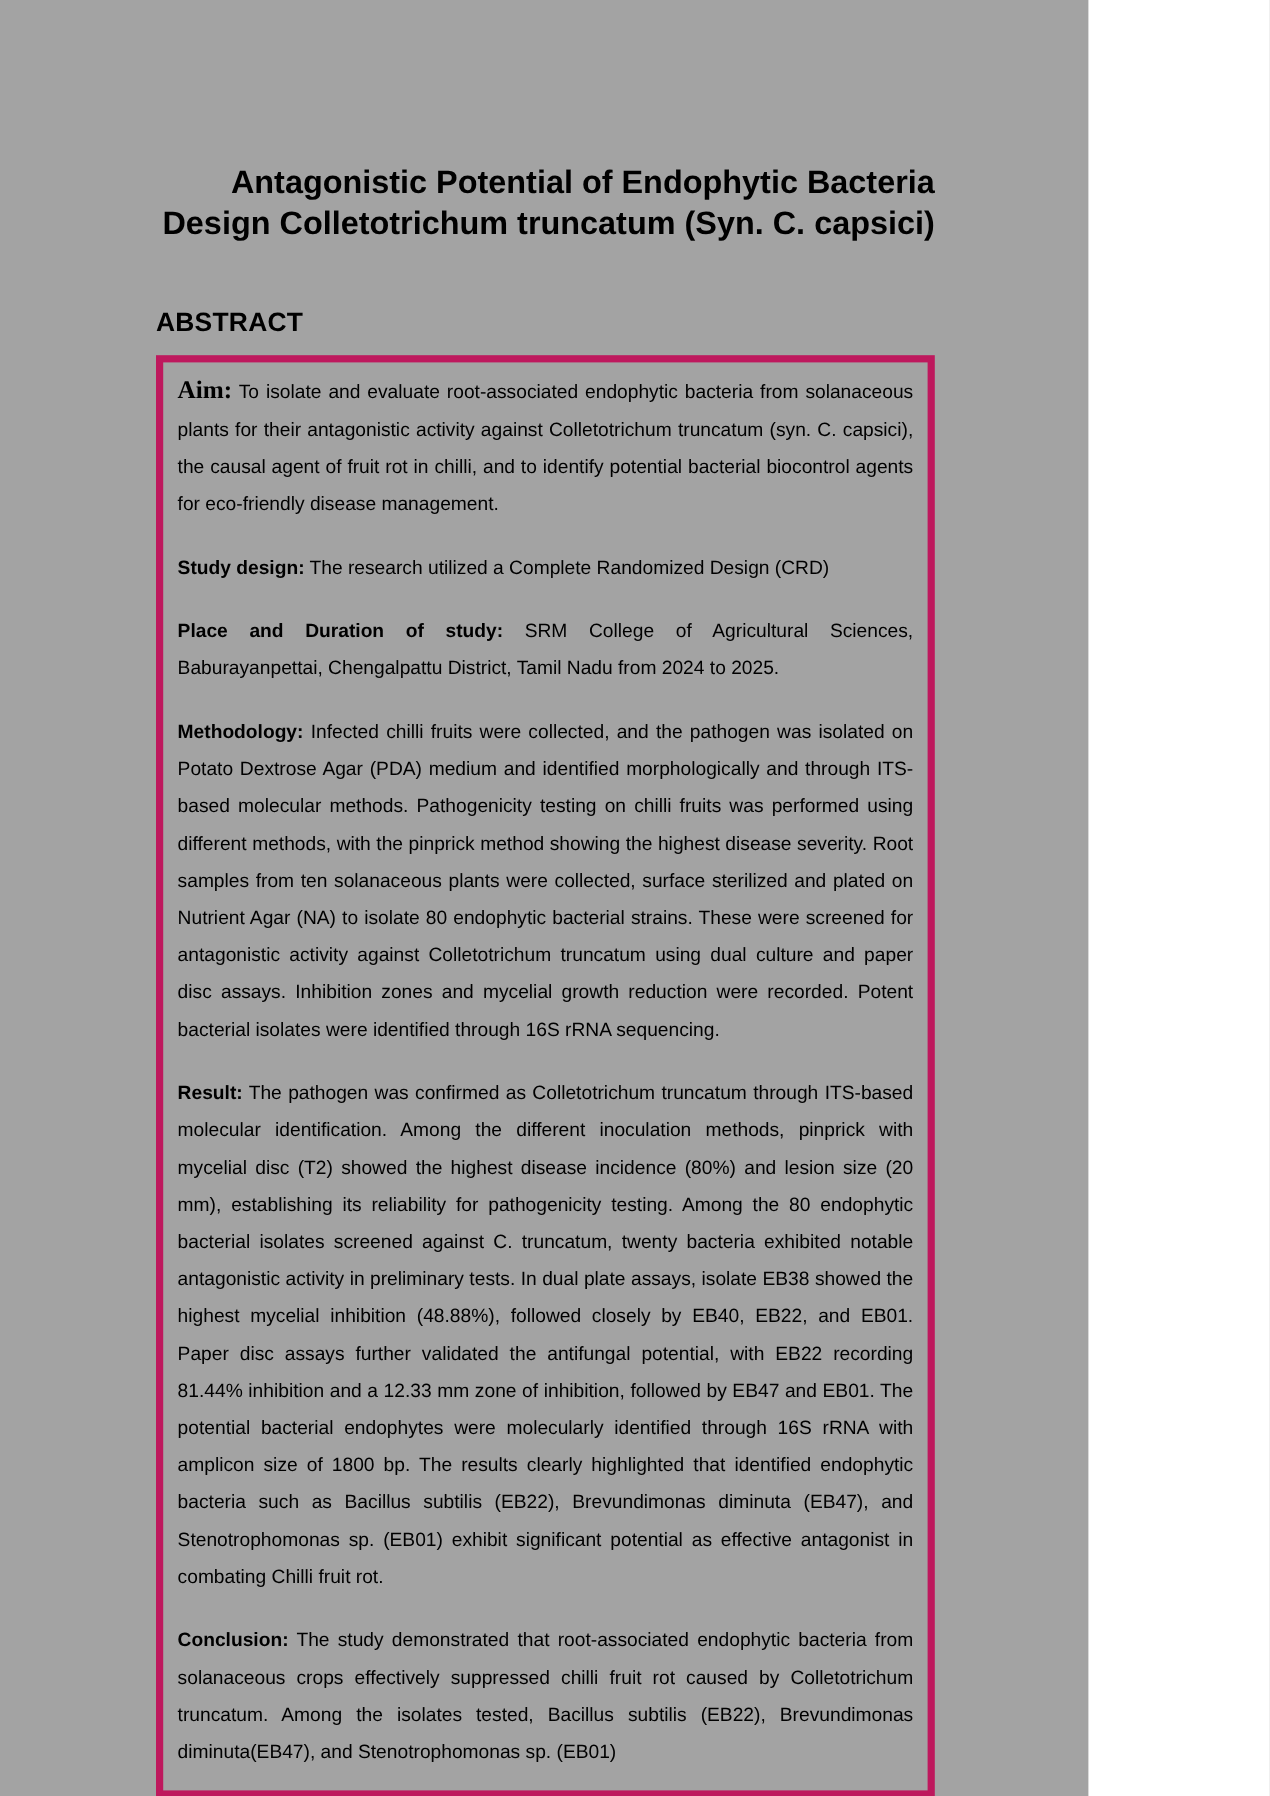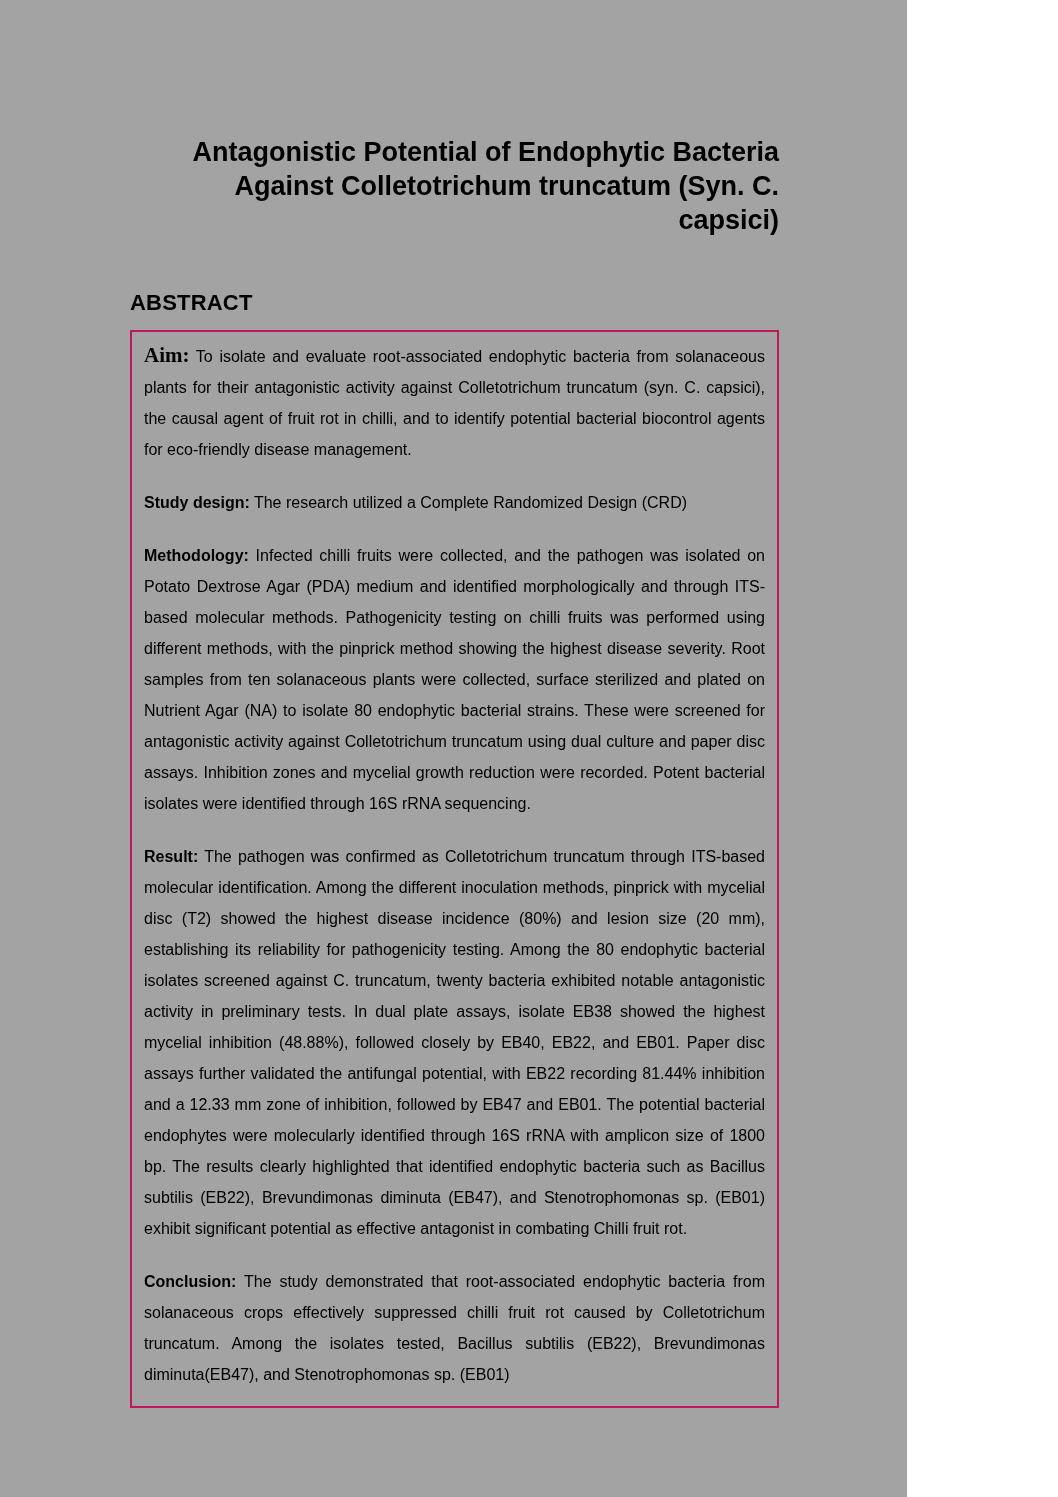--- a/index.html
+++ b/index.html
@@ -24,21 +24,21 @@
   }
   .title-line { display: block; }
   .abstract-heading {
     margin-top: 53px;
     font-size: 22px;
     font-weight: bold;
     letter-spacing: 0.2px;
   }
   .abstract-box {
     margin-top: 14px;
-    border: 2px solid #be185d;
+    border: 6px solid #be185d;
     padding: 8px 12px 16px 12px;
   }
   .section {
     font-size: 16px;
     line-height: 31px;
     text-align: justify;
   }
   .section + .section { margin-top: 22px; }
   .label { font-weight: bold; }
   .label-serif {
@@ -47,31 +47,32 @@
   }
   .italic { }
 </style>
 </head>
 <body>
 
 <div class="page">
 
   <h1 class="title">
     <span class="title-line"><span>Antagonistic Potential of Endophytic Bacteria</span></span>
-    <span class="title-line"><span>Against </span><span class="italic">Colletotrichum truncatum</span><span> (Syn. </span><span class="italic">C. capsici</span><span>)</span></span>
+    <span class="title-line"><span>Design </span><span class="italic">Colletotrichum truncatum</span><span> (Syn. </span><span class="italic">C. capsici</span><span>)</span></span>
   </h1>
 
   <h2 class="abstract-heading">ABSTRACT</h2>
 
   <div class="abstract-box">
 
     <p class="section"><span class="label label-serif">Aim:</span><span><span> To isolate and evaluate root-associated endophytic bacteria from solanaceous plants for their antagonistic activity against </span><span class="italic">Colletotrichum truncatum</span><span> (syn. </span><span class="italic">C. capsici</span><span>), the causal agent of fruit rot in chilli, and to identify potential bacterial biocontrol agents for eco-friendly disease management.</span></span></p>
 
     <p class="section"><span class="label">Study design:</span><span><span> The research utilized a Complete Randomized Design (CRD)</span></span></p>
 
+    <p class="section"><span class="label">Place and Duration of study:</span><span><span> SRM College of Agricultural Sciences, Baburayanpettai, Chengalpattu District, Tamil Nadu from 2024 to 2025.</span></span></p>
 
     <p class="section"><span class="label">Methodology:</span><span><span> Infected chilli fruits were collected, and the pathogen was isolated on Potato Dextrose Agar (PDA) medium and identified morphologically and through ITS-based molecular methods. Pathogenicity testing on chilli fruits was performed using different methods, with the pinprick method showing the highest disease severity. Root samples from ten solanaceous plants were collected, surface sterilized and plated on Nutrient Agar (NA) to isolate 80 endophytic bacterial strains. These were screened for antagonistic activity against </span><span class="italic">Colletotrichum truncatum</span><span> using dual culture and paper disc assays. Inhibition zones and mycelial growth reduction were recorded. Potent bacterial isolates were identified through 16S rRNA sequencing.</span></span></p>
 
     <p class="section"><span class="label">Result:</span><span><span> The pathogen was confirmed as </span><span class="italic">Colletotrichum truncatum</span><span> through ITS-based molecular identification. Among the different inoculation methods, pinprick with mycelial disc (T2) showed the highest disease incidence (80%) and lesion size (20 mm), establishing its reliability for pathogenicity testing. Among the 80 endophytic bacterial isolates screened against </span><span class="italic">C. truncatum,</span><span> twenty bacteria exhibited notable antagonistic activity in preliminary tests. In dual plate assays, isolate EB38 showed the highest mycelial inhibition (48.88%), followed closely by EB40, EB22, and EB01. Paper disc assays further validated the antifungal potential, with EB22 recording 81.44% inhibition and a 12.33 mm zone of inhibition, followed by EB47 and EB01. The potential bacterial endophytes were molecularly identified through 16S rRNA with amplicon size of 1800 bp.  The results clearly highlighted that identified endophytic bacteria such as </span><span class="italic">Bacillus subtilis</span><span> (EB22), </span><span class="italic">Brevundimonas diminuta</span><span> (EB47), and </span><span class="italic">Stenotrophomonas</span><span> sp. (EB01) exhibit significant potential as effective antagonist in combating Chilli fruit rot.</span></span></p>
 
     <p class="section"><span class="label">Conclusion:</span><span><span> The study demonstrated that root-associated endophytic bacteria from solanaceous crops effectively suppressed chilli fruit rot caused by </span><span class="italic">Colletotrichum truncatum</span><span>. Among the isolates tested, </span><span class="italic">Bacillus subtilis</span><span> (EB22), </span><span class="italic">Brevundimonas diminuta</span><span>(EB47), and </span><span class="italic">Stenotrophomonas</span><span> sp. (EB01)</span></span></p>
 
   </div>
 
 </div>

